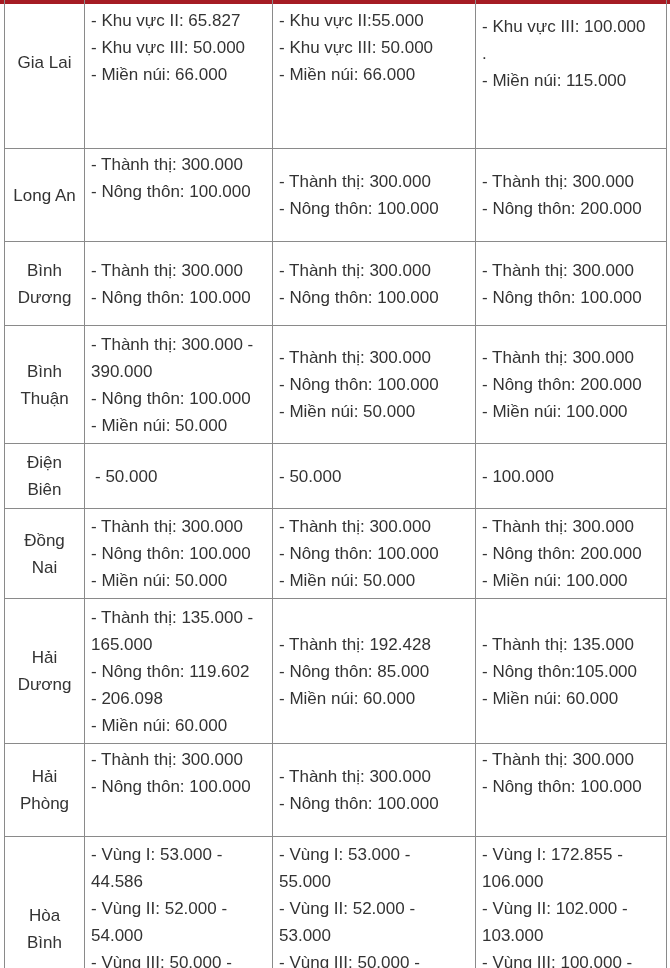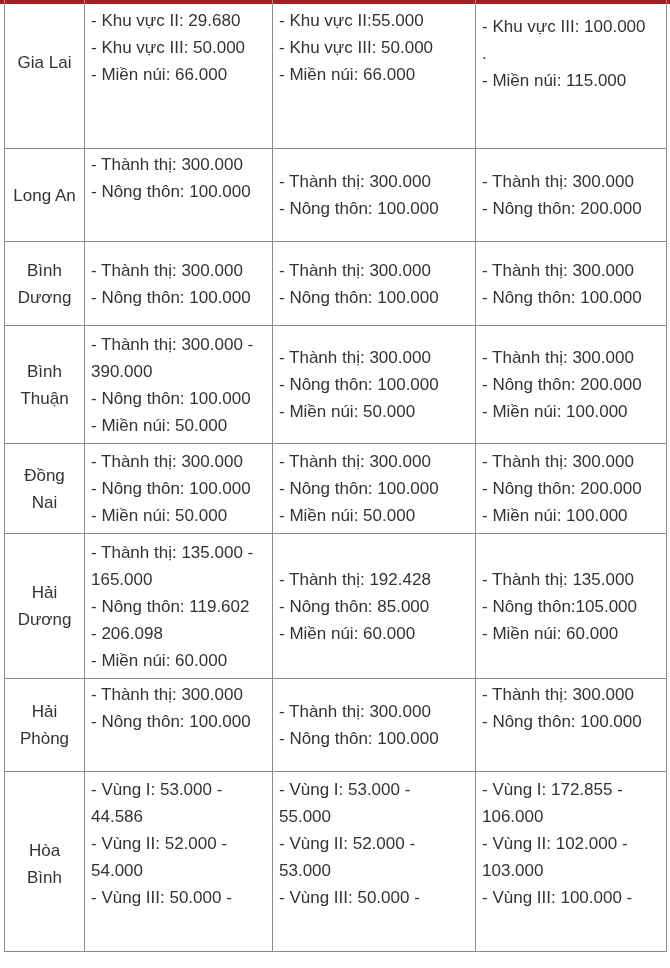--- a/index.html
+++ b/index.html
@@ -82,21 +82,21 @@
         <col class="c2">
         <col class="c3">
     </colgroup>
     <tbody>
 
       <tr class="r0">
         <td class="province">
           <span class="line">Gia Lai</span>
         </td>
         <td>
-          <span class="line">- Khu vực II: 29.680</span>
+          <span class="line">- Khu vực II: 65.827</span>
           <span class="line">- Khu vực III:  50.000</span>
           <span class="line">- Miền núi: 66.000</span>
         </td>
         <td>
           <span class="line">- Khu vực II:55.000</span>
           <span class="line">- Khu vực III: 50.000</span>
           <span class="line">- Miền núi: 66.000</span>
         </td>
         <td class="c3cell">
           <span class="line">- Khu vực III: 100.000</span>
@@ -158,20 +158,35 @@
           <span class="line">- Nông thôn: 100.000</span>
           <span class="line">- Miền núi: 50.000</span>
         </td>
         <td>
           <span class="line">- Thành thị: 300.000</span>
           <span class="line">- Nông thôn: 200.000</span>
           <span class="line">- Miền núi: 100.000</span>
         </td>
       </tr>
 
+      <tr class="r4">
+        <td class="province">
+          <span class="line">Điện</span>
+          <span class="line">Biên</span>
+        </td>
+        <td class="indent">
+          <span class="line">- 50.000</span>
+        </td>
+        <td>
+          <span class="line">- 50.000</span>
+        </td>
+        <td>
+          <span class="line">- 100.000</span>
+        </td>
+      </tr>
 
       <tr class="r5">
         <td class="province">
           <span class="line">Đồng</span>
           <span class="line">Nai</span>
         </td>
         <td>
           <span class="line">- Thành thị: 300.000</span>
           <span class="line">- Nông thôn: 100.000</span>
           <span class="line">- Miền núi: 50.000</span>

